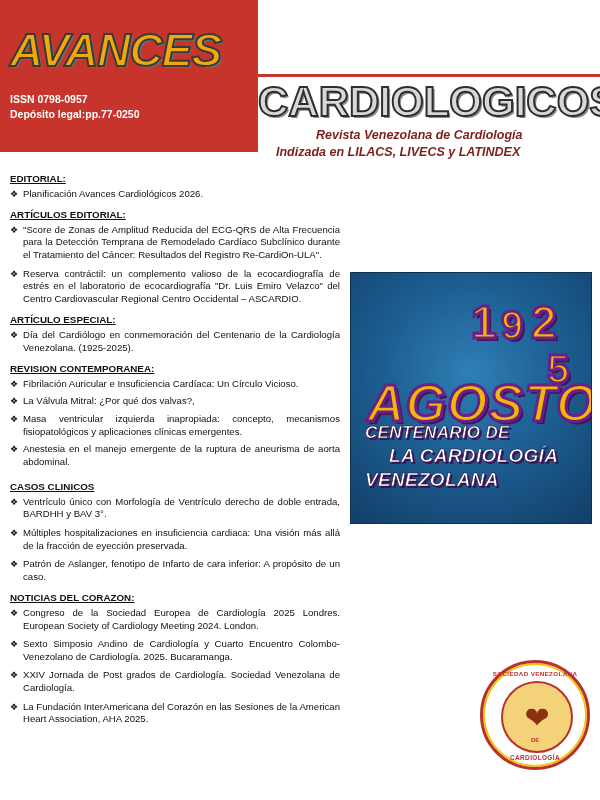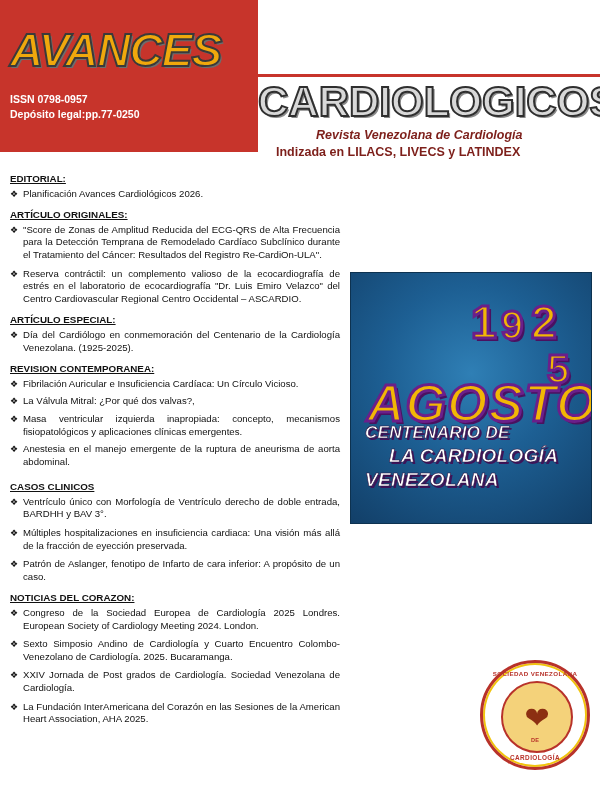--- a/index.html
+++ b/index.html
@@ -44,21 +44,21 @@
     white-space:nowrap;
   }
   .subtitle1{
     position:absolute;left:300px;top:128px;
     font-size:12.5px;font-style:italic;font-weight:bold;color:#7d1f1a;
     white-space:nowrap;
     margin-left:16px;
   }
   .subtitle2{
     position:absolute;left:276px;top:145px;
-    font-size:12.5px;font-weight:bold;color:#7d1f1a;
+    font-size:12.5px;font-style:italic;font-weight:bold;color:#7d1f1a;
     white-space:nowrap;
   }
   .red-rule{
     position:absolute;left:258px;top:74px;width:342px;height:3px;background:#c7342b;
   }
 
   
   .content{position:absolute;left:0;top:160px;width:600px;height:640px;}
   .toc{
     position:absolute;left:10px;top:0;width:330px;
@@ -181,21 +181,21 @@
   <div class="content">
 
     <div class="toc">
 
       <div class="sec-head">EDITORIAL:</div>
       <div class="item">
         <span class="bullet">❖</span>
         <span class="txt">Planificación Avances Cardiológicos 2026.</span>
       </div>
 
-      <div class="sec-head spaced">ARTÍCULO ORIGINALES:</div>
+      <div class="sec-head spaced">ARTÍCULOS EDITORIAL:</div>
       <div class="item">
         <span class="bullet">❖</span>
         <span class="txt">"Score de Zonas de Amplitud Reducida del ECG-QRS de Alta Frecuencia para la Detección Temprana de Remodelado Cardíaco Subclínico durante el Tratamiento del Cáncer: Resultados del Registro Re-CardiOn-ULA".</span>
       </div>
       <div class="item">
         <span class="bullet">❖</span>
         <span class="txt">Reserva contráctil: un complemento valioso de la ecocardiografía de estrés en el laboratorio de ecocardiografía "Dr. Luis Emiro Velazco" del Centro Cardiovascular Regional Centro Occidental – ASCARDIO.</span>
       </div>
 
       <div class="sec-head spaced">ARTÍCULO ESPECIAL:</div>

